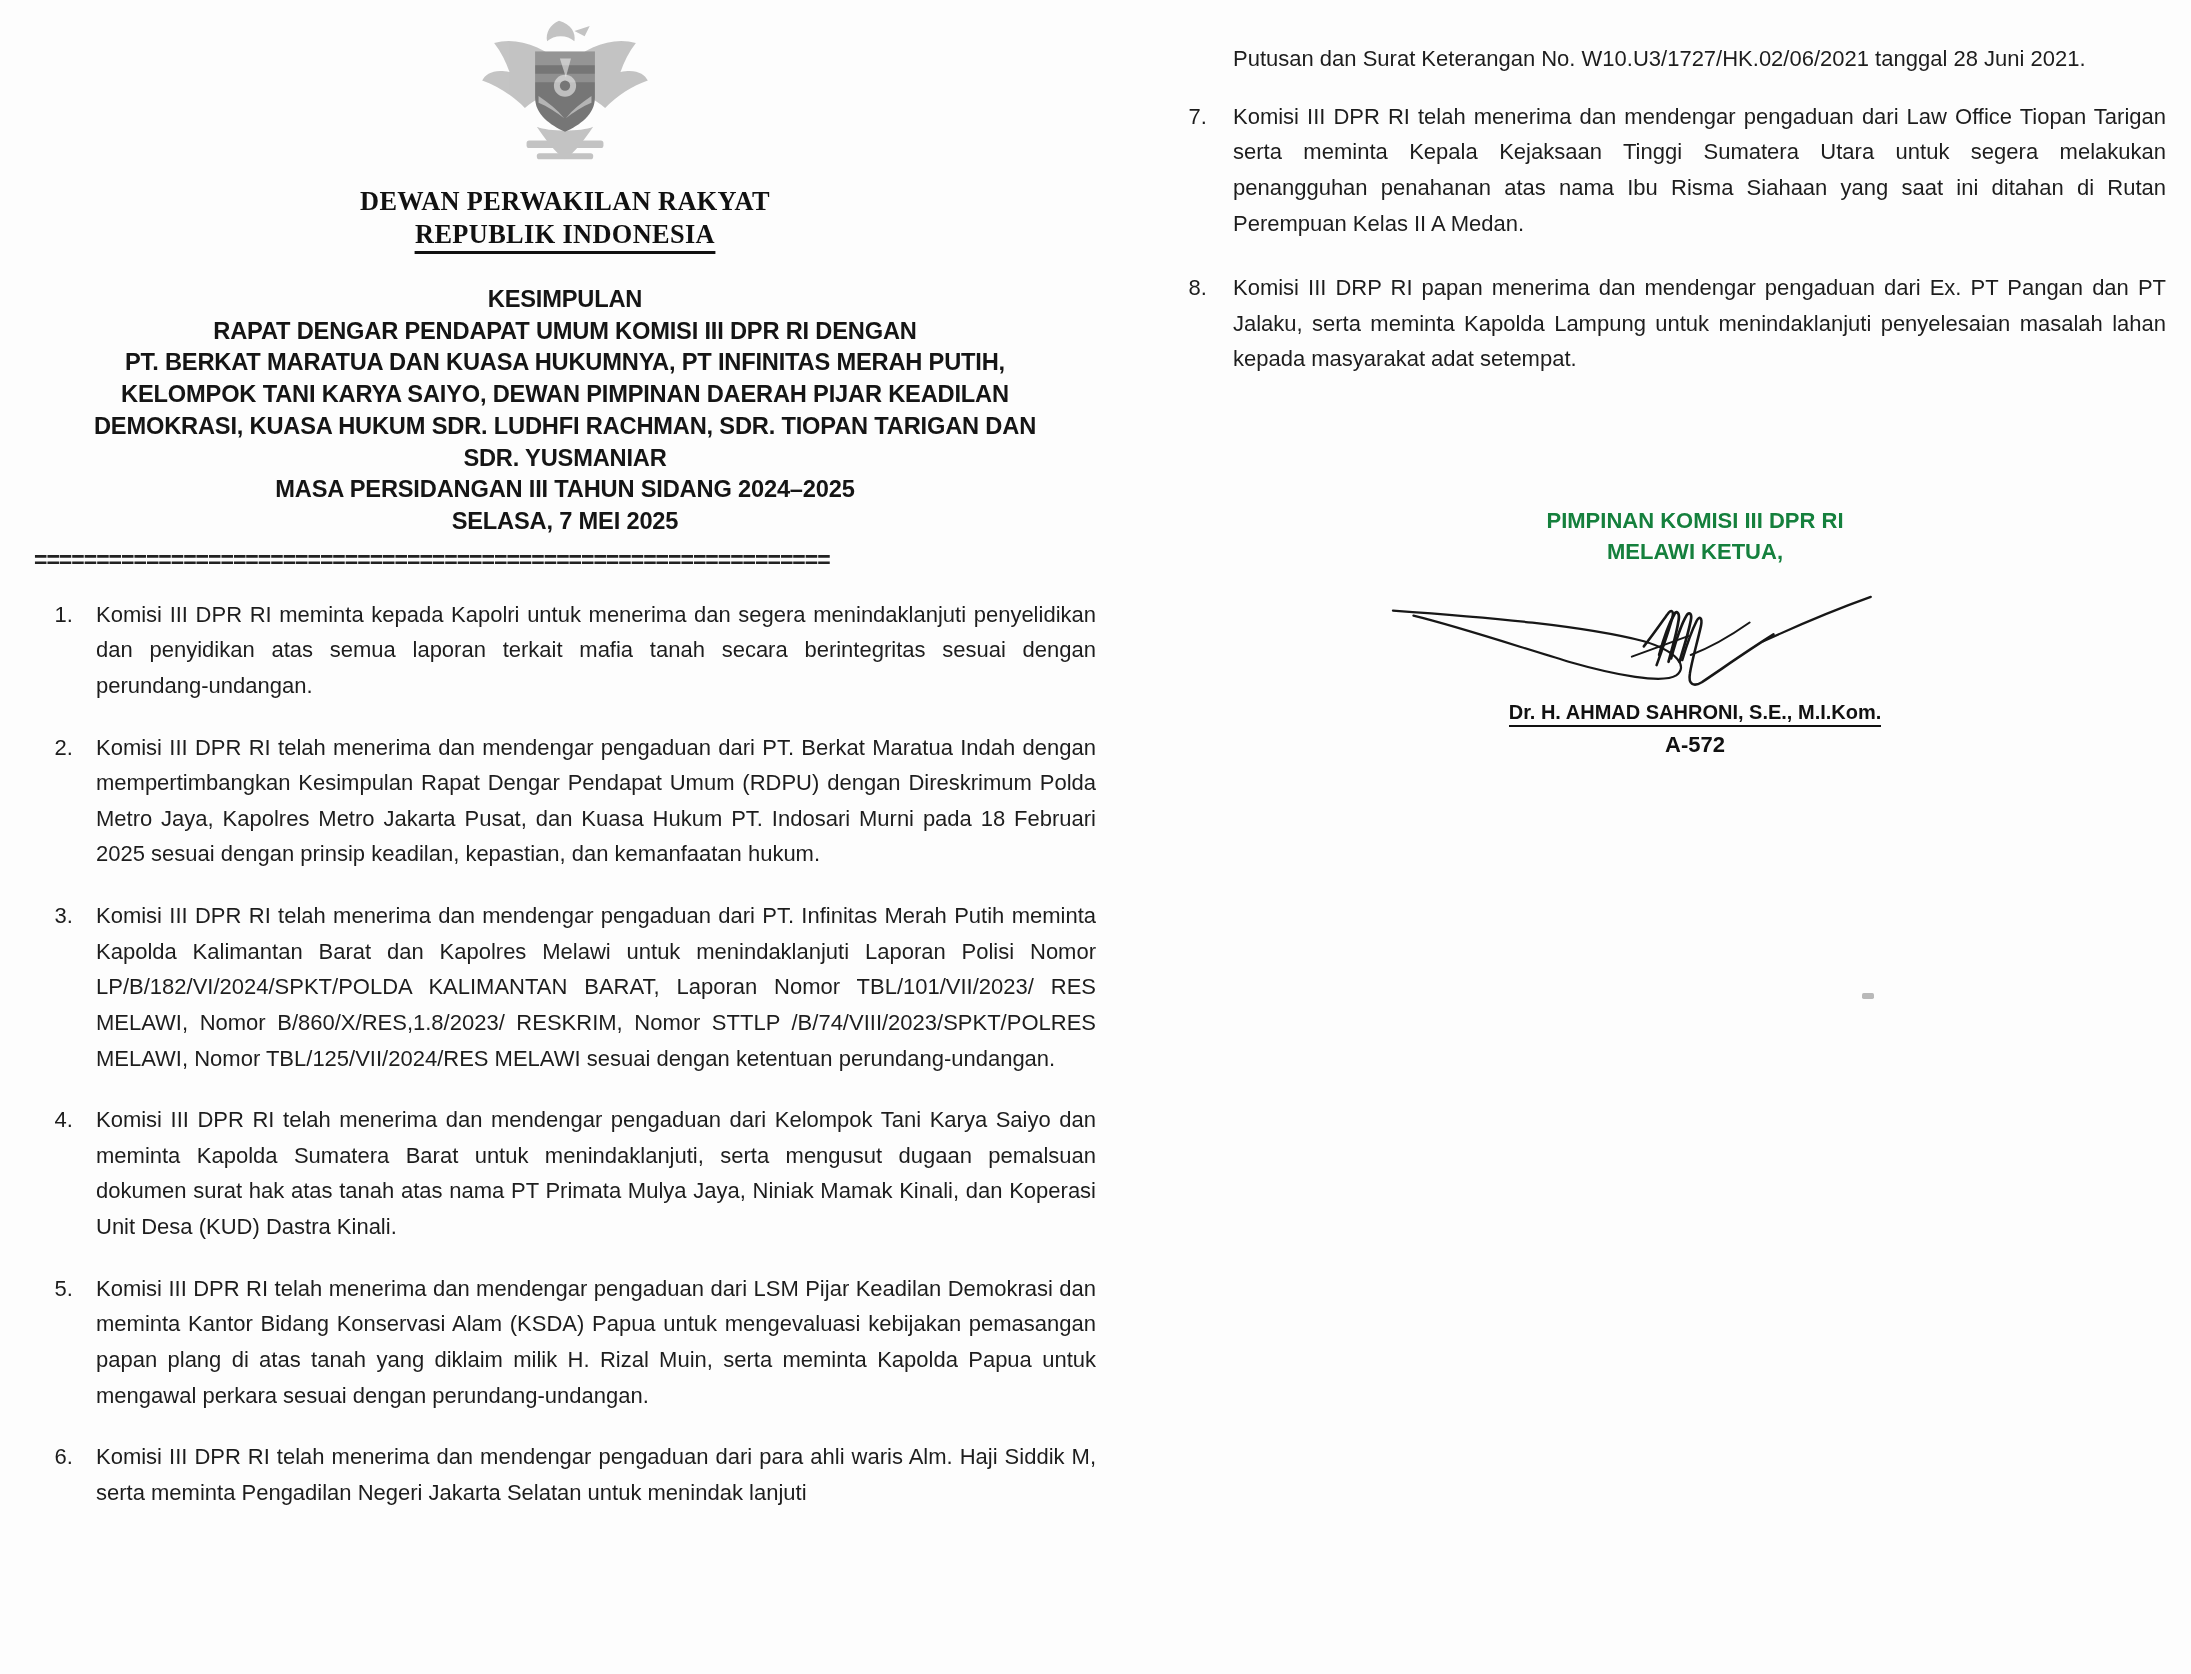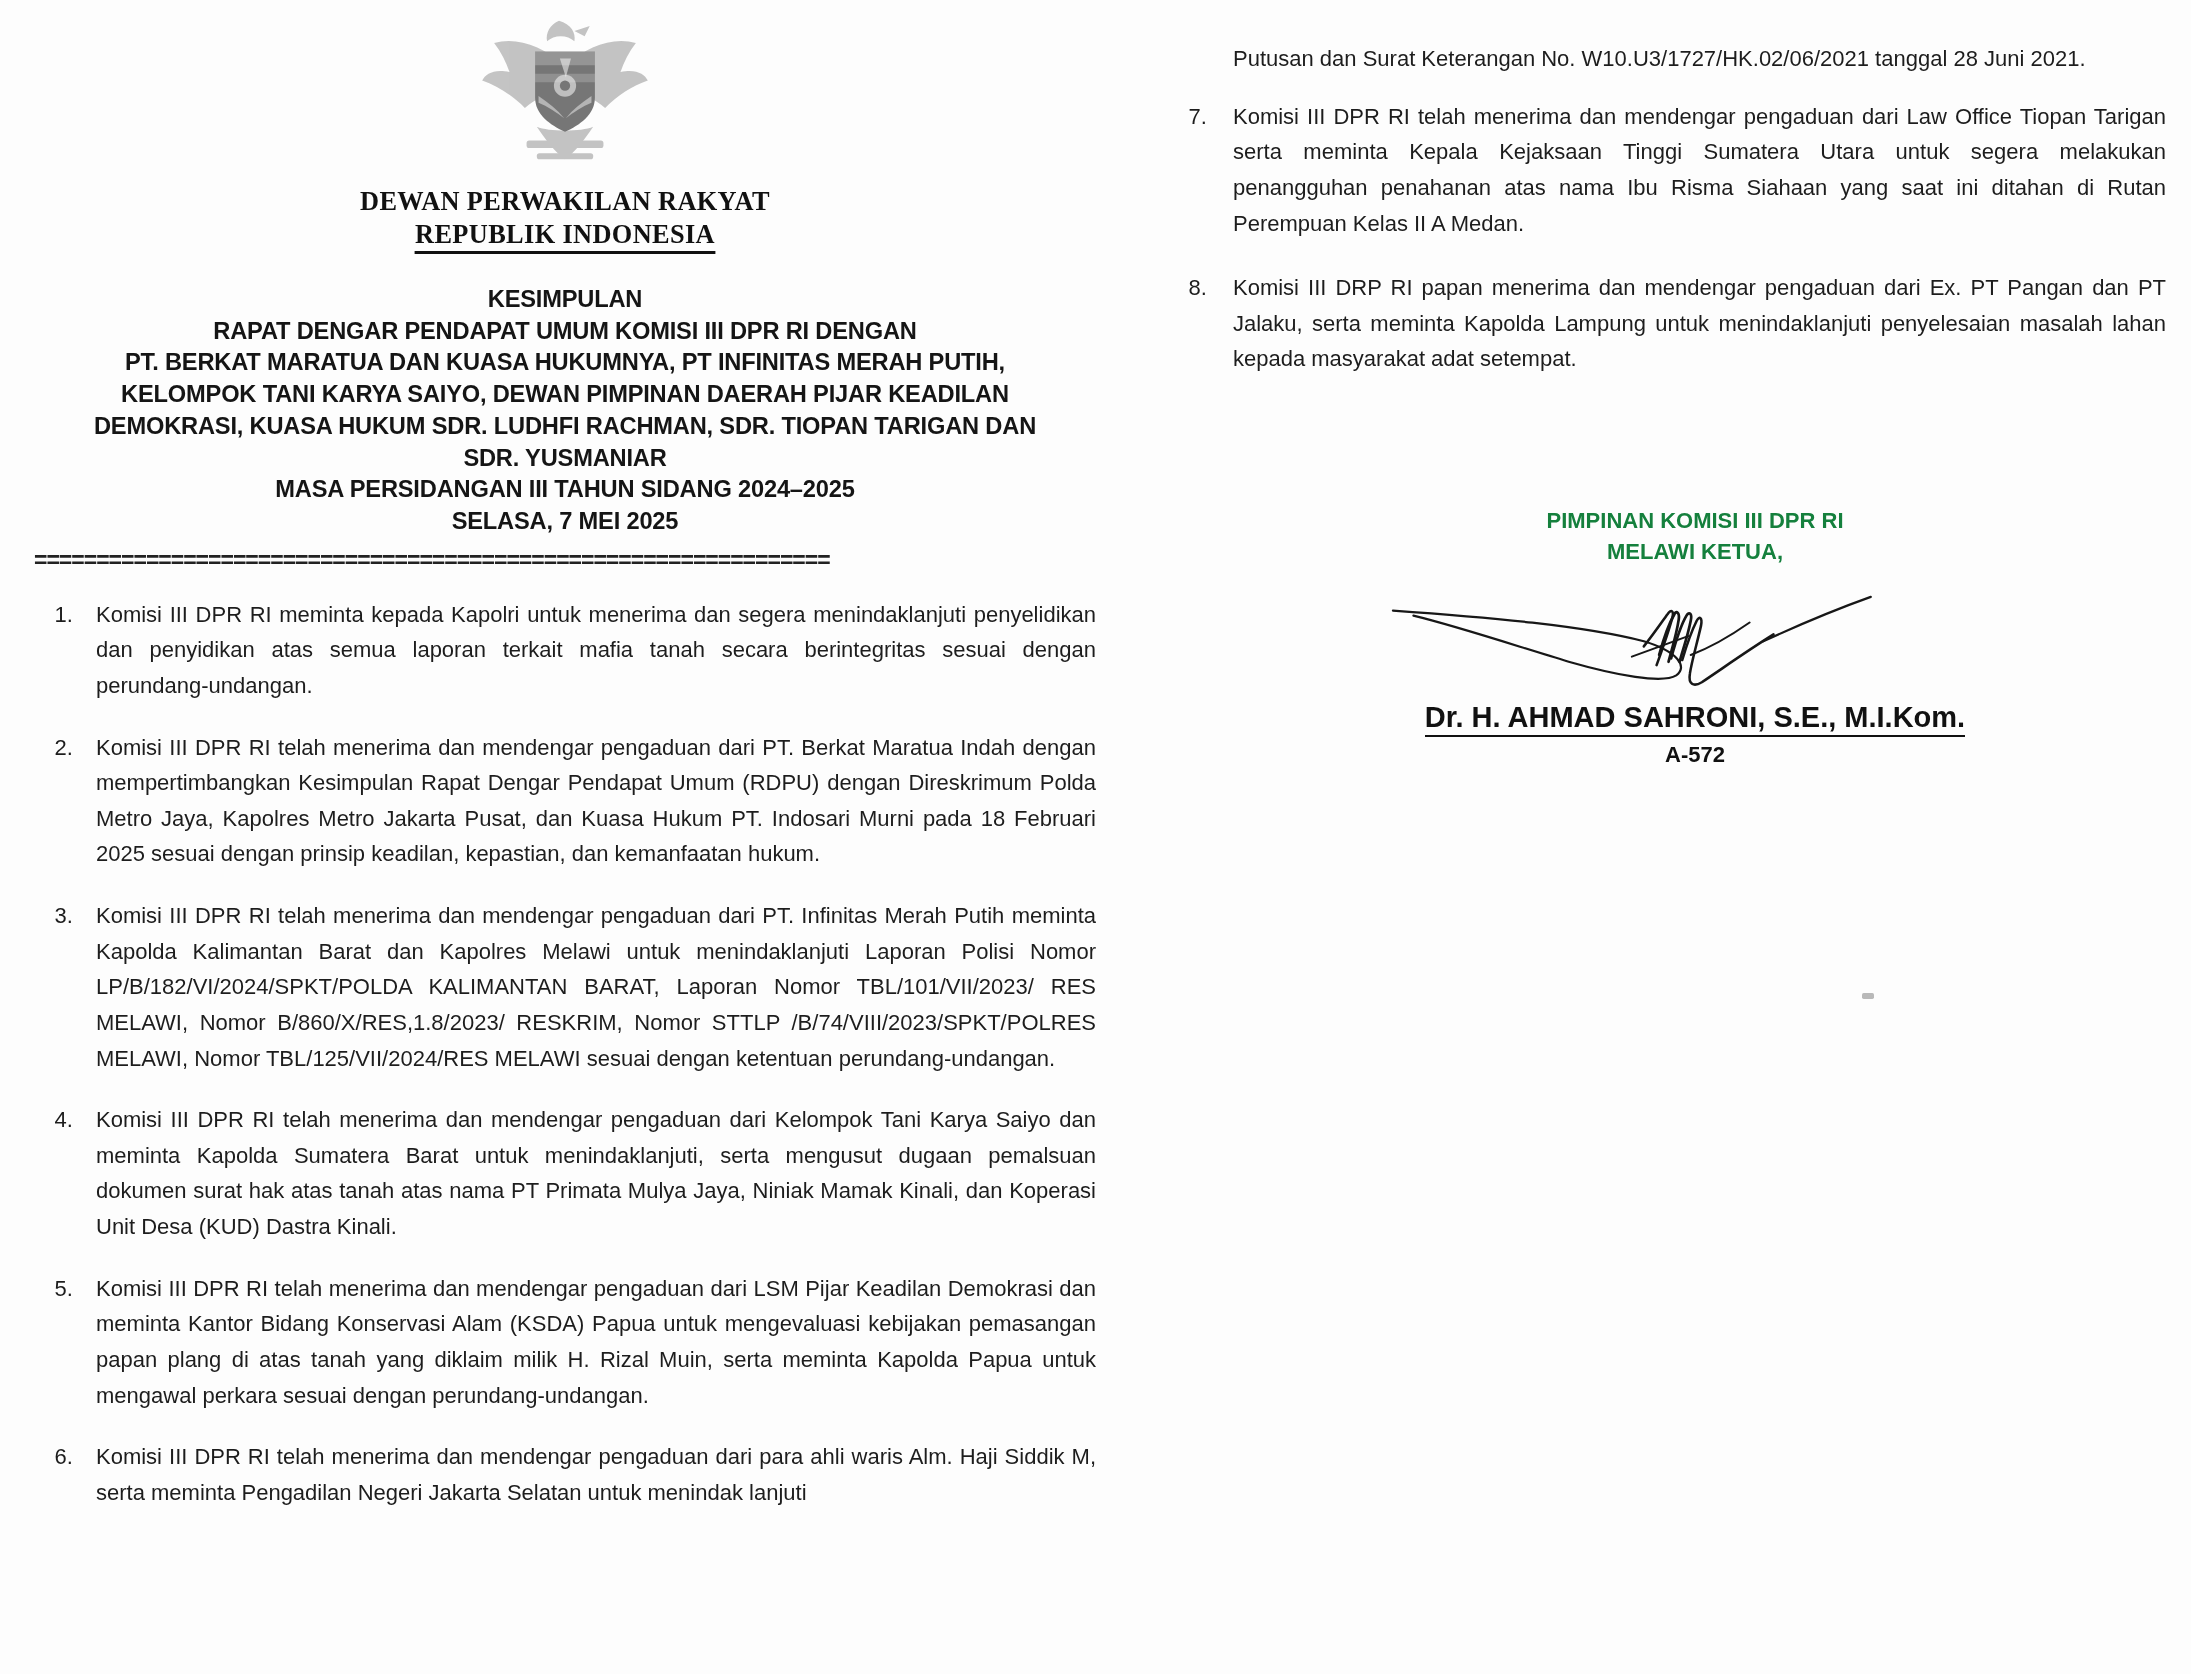--- a/index.html
+++ b/index.html
@@ -140,21 +140,21 @@
     color: #15803d;
   }
   .sign-svg {
     width: 616px;
     height: 128px;
     margin: 5.1px auto 0;
     display: block;
   }
   .sign-name {
     font-weight: bold;
-    font-size: 29px;
+    font-size: 20px;
     display: inline-block;
     border-bottom: 2.6px solid #111;
     padding-bottom: 1.7px;
     color: #111;
   }
   .sign-code {
     font-weight: bold;
     font-size: 22px;
     margin-top: 5.1px;
     color: #111;

